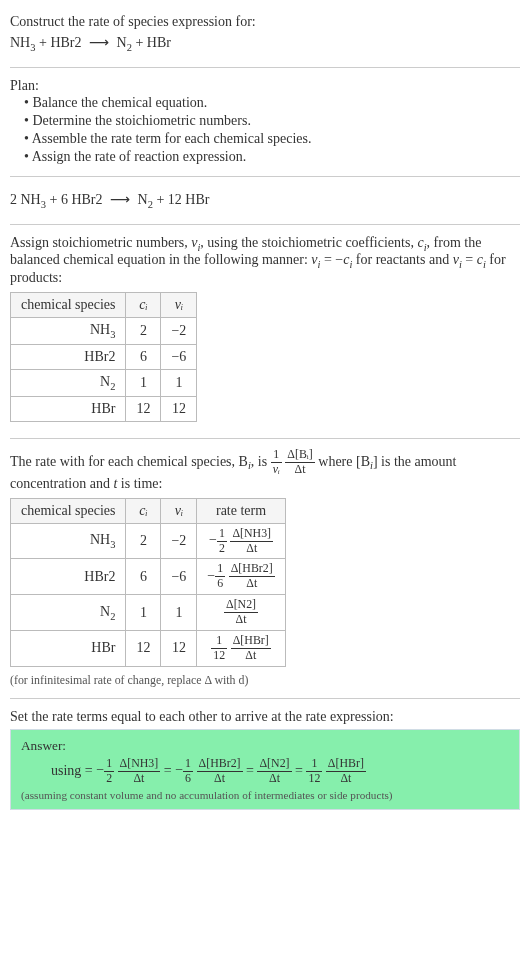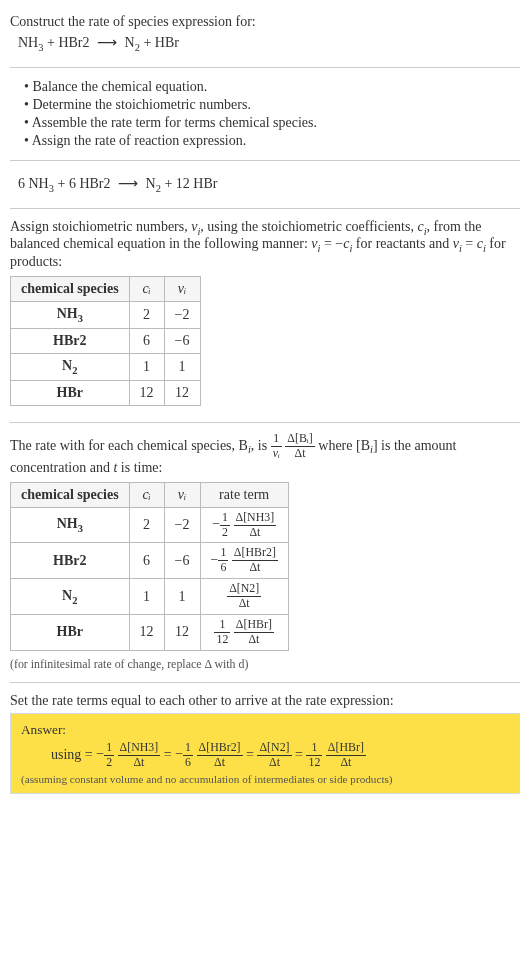--- a/index.html
+++ b/index.html
@@ -13,60 +13,59 @@
     }
     .section {
       padding: 6px 0;
     }
     .divider {
       border-top: 1px solid #ccc;
       margin: 4px 0;
     }
     .equation {
       font-family: 'Times New Roman', serif;
-      margin: 4px 8px;
+      margin: 4px 0;
     }
     .sub { font-size: 0.75em; vertical-align: sub; }
     .bullet {
       margin-left: 14px;
       padding: 1px 0;
     }
     table.data {
       border-collapse: collapse;
       margin: 6px 0;
     }
     table.data th, table.data td {
       border: 1px solid #bbb;
       padding: 4px 10px;
       text-align: center;
       font-weight: normal;
     }
     table.data th {
       background: #f5f5f5;
     }
     table.data td:first-child, table.data th:first-child {
-      text-align: center;
-      font-weight: bold;
+      text-align: right;
     }
     .frac {
       display: inline-block;
       vertical-align: middle;
       text-align: center;
       font-size: 0.85em;
       line-height: 1;
     }
     .frac .num { display: block; border-bottom: 1px solid #333; padding: 0 2px 1px; }
     .frac .den { display: block; padding: 1px 2px 0; }
     .small-note {
       font-size: 0.85em;
       color: #555;
       margin-top: 2px;
     }
     .answer-box {
-      background: #fde047;
+      background: #86efac;
       border: 1px solid #d0dce5;
       padding: 8px 10px;
       margin-top: 4px;
     }
     .answer-title {
       font-size: 0.95em;
       margin-bottom: 4px;
     }
     .indent {
       margin-left: 30px;
@@ -86,31 +85,32 @@
 <div class="section">
   <div>Construct the rate of species expression for:</div>
   <div class="equation">
     <span>NH</span><span class="sub">3</span><span> + HBr2  </span><span class="arrow">⟶</span><span>  N</span><span class="sub">2</span><span> + HBr</span>
   </div>
 </div>
 
 <div class="divider"></div>
 
 <div class="section">
+  <div>Plan:</div>
   <div class="bullet">• Balance the chemical equation.</div>
   <div class="bullet">• Determine the stoichiometric numbers.</div>
-  <div class="bullet">• Assemble the rate term for terms chemical species.</div>
+  <div class="bullet">• Assemble the rate term for each chemical species.</div>
   <div class="bullet">• Assign the rate of reaction expression.</div>
 </div>
 
 <div class="divider"></div>
 
 <div class="section">
   <div class="equation">
-    <span>6 NH</span><span class="sub">3</span><span> + 6 HBr2  </span><span class="arrow">⟶</span><span>  N</span><span class="sub">2</span><span> + 12 HBr</span>
+    <span>2 NH</span><span class="sub">3</span><span> + 6 HBr2  </span><span class="arrow">⟶</span><span>  N</span><span class="sub">2</span><span> + 12 HBr</span>
   </div>
 </div>
 
 <div class="divider"></div>
 
 <div class="section">
   <div>
     <span>Assign stoichiometric numbers, </span><span class="ital">ν</span><span class="sub ital">i</span><span>, using the stoichiometric coefficients, </span><span class="ital">c</span><span class="sub ital">i</span><span>, from the balanced chemical equation in the following manner: </span><span class="ital">ν</span><span class="sub ital">i</span><span> = −</span><span class="ital">c</span><span class="sub ital">i</span><span> for reactants and </span><span class="ital">ν</span><span class="sub ital">i</span><span> = </span><span class="ital">c</span><span class="sub ital">i</span><span> for products:</span>
   </div>
   <table class="data">

